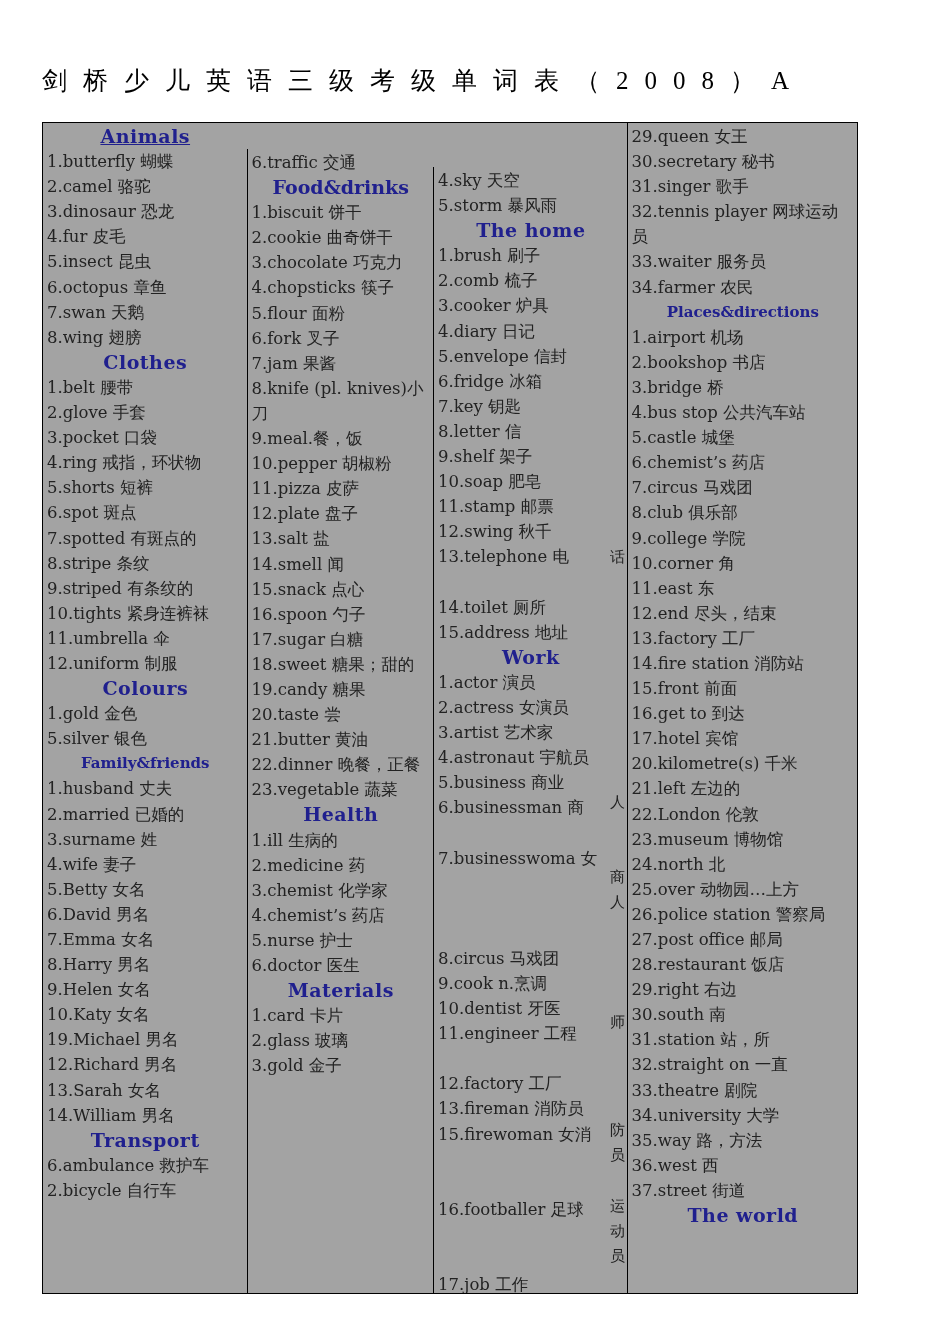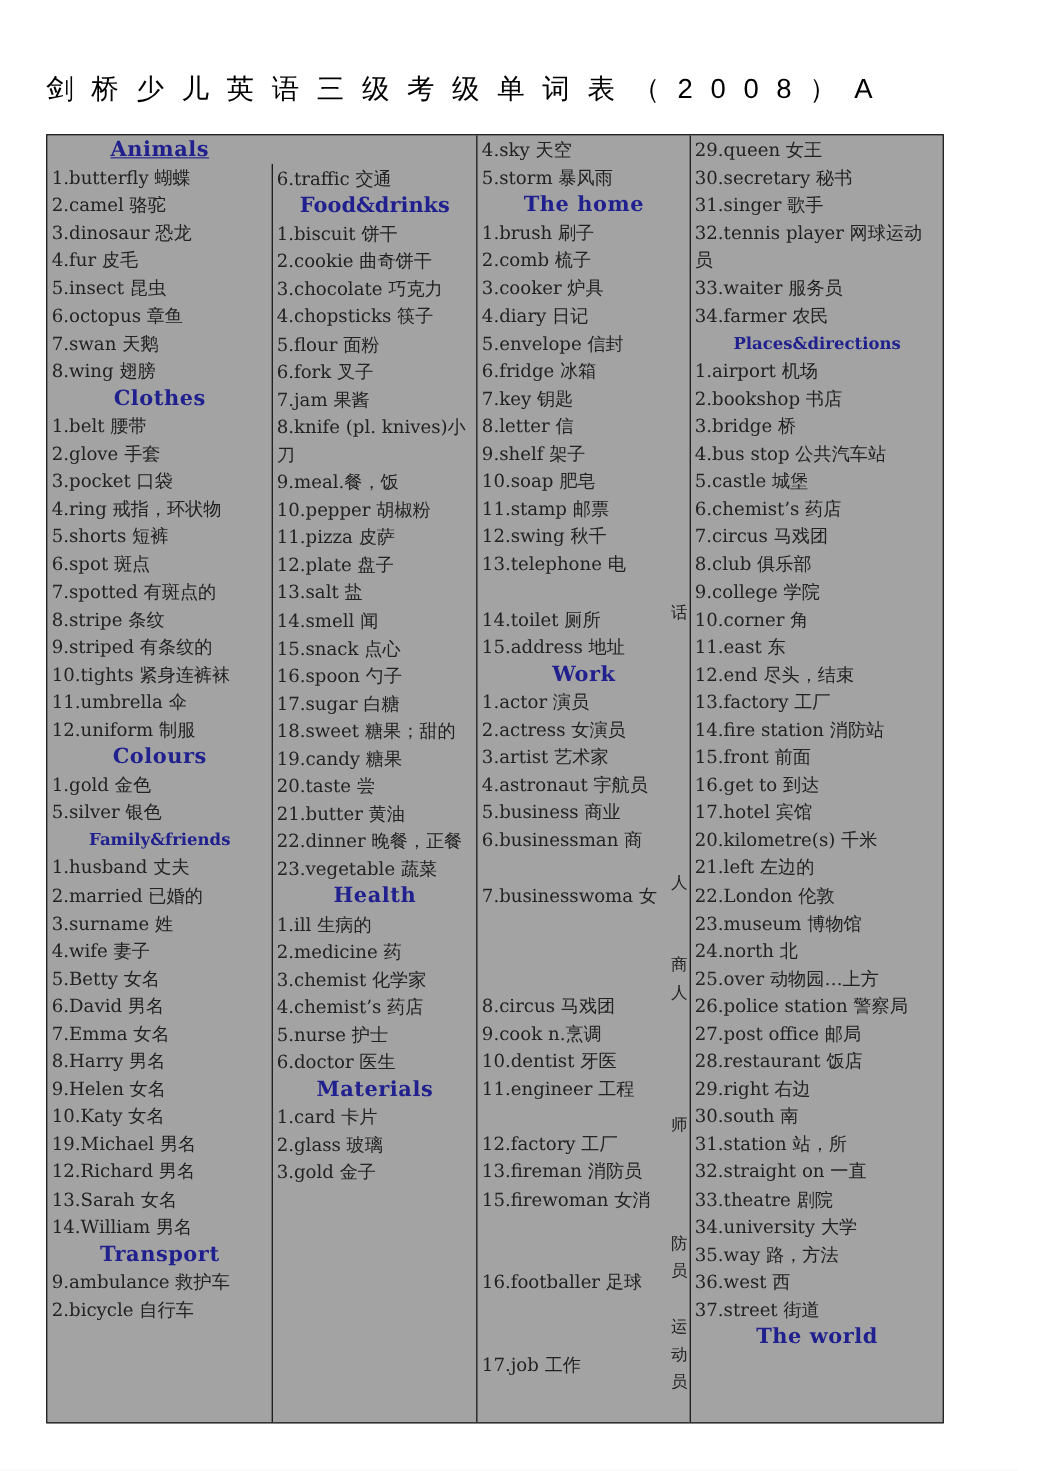--- a/index.html
+++ b/index.html
@@ -20,21 +20,21 @@
     left: 0; top: 0;
     width: 945px;
     height: 1337px;
   }
   
   .doc-title {
     position: absolute;
     left: 42px;
     top: 64px;
     width: 870px;
-    font-family: Liberation Sans, sans-serif;
+    font-family: Liberation Serif, serif;
     font-size: 25px;
     line-height: 34px;
     letter-spacing: 16px;
     color: #000;
     white-space: nowrap;
   }
   
   .wordtable {
     position: absolute;
     left: 42px;
@@ -49,21 +49,21 @@
   }
   .col {
     box-sizing: border-box;
     position: relative;
     overflow: visible;
     padding: 1px 3px 0 4px;
   }
   .col + .col { border-left: 1.6px solid #000; }
   .col-1 { width: 204px; }
   .col-2 { width: 187px; margin-top: 26px; }
-  .col-3 { width: 194px; }
+  .col-3 { width: 194px; margin-top: 44px; }
   .col-4 { width: 231px; }
 
   .items {
     font-family: "DejaVu Serif", "Liberation Serif", serif;
     font-size: 16.5px;
     line-height: 25.1px;
     color: #222;
   }
   .item {
     white-space: normal;
@@ -152,21 +152,21 @@
           <div class="item">6.David   男名</div>
           <div class="item">7.Emma    女名</div>
           <div class="item">8.Harry   男名</div>
           <div class="item">9.Helen    女名</div>
           <div class="item">10.Katy    女名</div>
           <div class="item">19.Michael 男名</div>
           <div class="item">12.Richard 男名</div>
           <div class="item">13.Sarah    女名</div>
           <div class="item">14.William  男名</div>
           <div class="head">Transport</div>
-          <div class="item">9.ambulance 救护车</div>
+          <div class="item">6.ambulance 救护车</div>
           <div class="item">2.bicycle  自行车</div>
         </div>
     </div>
     <div class="col col-2">
       <div class="items">
           <div class="item">6.traffic  交通</div>
           <div class="head wide">Food&amp;drinks</div>
           <div class="item">1.biscuit 饼干</div>
           <div class="item">2.cookie 曲奇饼干</div>
           <div class="item">3.chocolate  巧克力</div>

